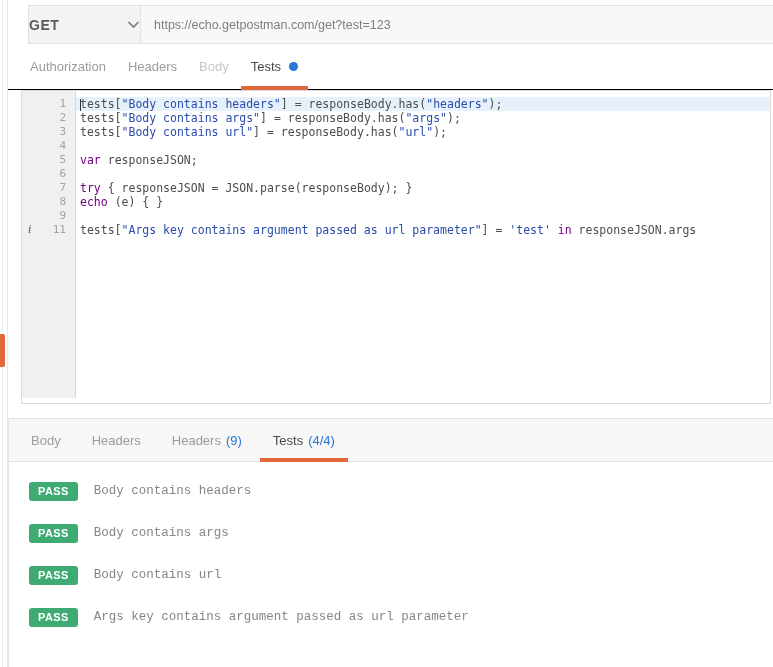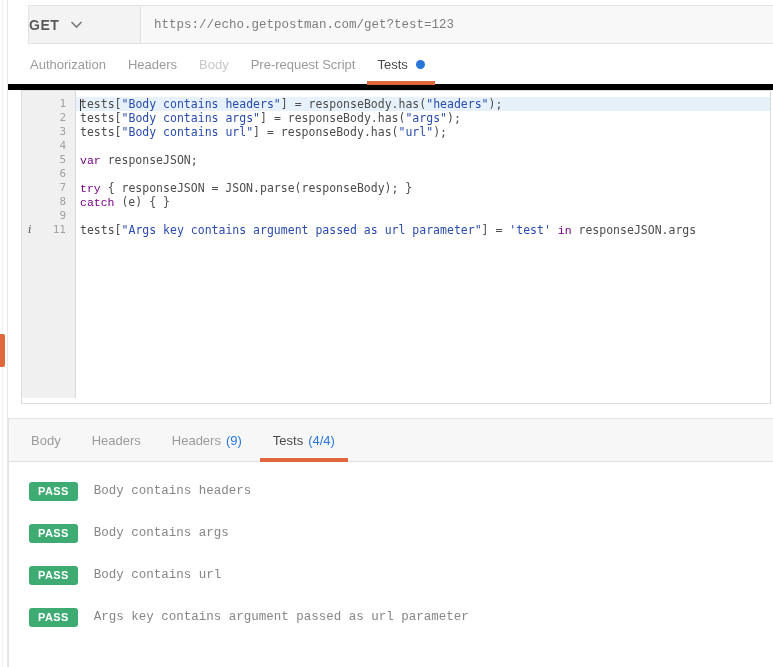--- a/index.html
+++ b/index.html
@@ -7,28 +7,28 @@
           font-family:"Liberation Sans",sans-serif;}
 
   
   .left-strip{position:absolute;left:0;top:0;bottom:0;width:7px;background:#fff;border-right:1px solid #e9e9e9;}
   .left-strip::before{content:"";position:absolute;left:2px;top:0;bottom:0;width:1px;background:#efefef;}
   .scroll-marker{position:absolute;left:0;top:334px;width:5px;height:33px;background:var(--accent-orange);border-radius:0 2px 2px 0;}
 
   
   .request-bar{position:absolute;left:28px;top:5px;right:0;height:39px;display:flex;
                background:#f8f8f8;border:1px solid #e2e2e2;border-right:none;box-sizing:border-box;}
-  .method-select{width:111px;flex:none;display:flex;align-items:center;justify-content:flex-start;gap:11px;
+  .method-select{width:111px;flex:none;display:flex;align-items:center;justify-content:space-between;gap:11px;
                  background:#f3f3f3;border-right:1px solid #e2e2e2;cursor:pointer;}
   .method-label{font-size:14px;font-weight:bold;color:#5a5a5a;letter-spacing:.5px;}
-  .url-field{flex:1;display:flex;align-items:center;padding-left:13px;font-size:12.5px;color:#7d7d7d;font-family:Liberation Mono, monospace;}
+  .url-field{flex:1;display:flex;align-items:center;padding-left:13px;font-size:12.5px;color:#7d7d7d;}
 
   
   .request-tabs{position:absolute;left:8px;top:44px;right:0;height:46px;display:flex;align-items:stretch;
-                padding-left:22px;border-bottom:6px solid #000000;box-sizing:border-box;}
+                padding-left:22px;border-bottom:1px solid #000000;box-sizing:border-box;}
   .req-tab{position:relative;margin-right:22px;font-size:13px;color:#9b9b9b;cursor:pointer;
            display:flex;align-items:center;}
   .req-tab.disabled{color:#c8c8c8;}
   .req-tab.active{color:#4a4a4a;}
   .req-tab.active::after{content:"";position:absolute;left:-10px;right:-10px;bottom:-1px;height:4px;
            background:var(--accent-orange);}
   .tab-dot{width:9px;height:9px;border-radius:50%;background:var(--accent-blue);margin-left:8px;}
 
   
   .editor{position:absolute;left:21px;top:90px;right:2px;height:314px;background:#fff;
@@ -40,21 +40,21 @@
   .row{display:flex;height:14px;}
   .gut{width:54px;flex:none;text-align:right;padding-right:10px;box-sizing:border-box;
        color:#a2a2a2;font-size:11px;position:relative;}
   .lint-i{position:absolute;left:6px;top:0;font-style:italic;color:#555;
           font-family:"DejaVu Serif",serif;font-size:11px;cursor:pointer;}
   .code{flex:1;padding-left:4px;white-space:pre;color:#4d4d4d;}
   .code.hl{background:#e7f1fb;}
   .cursor{display:inline-block;width:0;border-left:1px solid #333;height:12px;
           vertical-align:text-bottom;margin-right:-1px;}
   .seg-string{color:var(--code-string);}
-  .seg-keyword{color:var(--code-keyword);font-family:Liberation Mono, monospace;}
+  .seg-keyword{color:var(--code-keyword);}
 
   
   .response-panel{position:absolute;left:8px;top:418px;right:0;bottom:0;background:#fff;
                   border:1px solid #e4e4e4;border-right:none;border-bottom:none;box-sizing:border-box;}
   .response-tabs{height:43px;background:#f7f7f7;border-bottom:1px solid #e0e0e0;display:flex;
                  align-items:stretch;padding-left:9px;box-sizing:border-box;}
   .resp-tab{position:relative;display:flex;align-items:center;padding:0 13px;margin-right:5px;
             font-size:13px;color:#9b9b9b;cursor:pointer;}
   .resp-tab .count{color:var(--accent-blue);margin-left:5px;}
   .resp-tab.active{color:#4a4a4a;}
@@ -89,23 +89,20 @@
   <div class="request-tabs">
       <div class="req-tab normal">
         <span class="tab-label">Authorization</span>
       </div>
       <div class="req-tab normal">
         <span class="tab-label">Headers</span>
       </div>
       <div class="req-tab disabled">
         <span class="tab-label">Body</span>
       </div>
-      <div class="req-tab normal">
-        <span class="tab-label">Pre-request Script</span>
-      </div>
       <div class="req-tab active">
         <span class="tab-label">Tests</span>
         <span class="tab-dot"></span>
       </div>
     </div>
 
   <div class="editor">
     <div class="gutter-bg"></div>
     <div class="code-rows">
         <div class="row">
@@ -131,21 +128,21 @@
         <div class="row">
           <div class="gut">6</div>
           <div class="code"></div>
         </div>
         <div class="row">
           <div class="gut">7</div>
           <div class="code"><span class="seg-keyword">try</span><span class="seg-plain"> { responseJSON = JSON.parse(responseBody); }</span></div>
         </div>
         <div class="row">
           <div class="gut">8</div>
-          <div class="code"><span class="seg-keyword">catch</span><span class="seg-plain"> (e) { }</span></div>
+          <div class="code"><span class="seg-keyword">echo</span><span class="seg-plain"> (e) { }</span></div>
         </div>
         <div class="row">
           <div class="gut">9</div>
           <div class="code"></div>
         </div>
         <div class="row">
           <div class="gut"><span class="lint-i">i</span>11</div>
           <div class="code"><span class="seg-plain">tests[</span><span class="seg-string">"Args key contains argument passed as url parameter"</span><span class="seg-plain">] = </span><span class="seg-string">'test'</span><span class="seg-plain"> </span><span class="seg-keyword">in</span><span class="seg-plain"> responseJSON.args</span></div>
         </div>
       </div>

